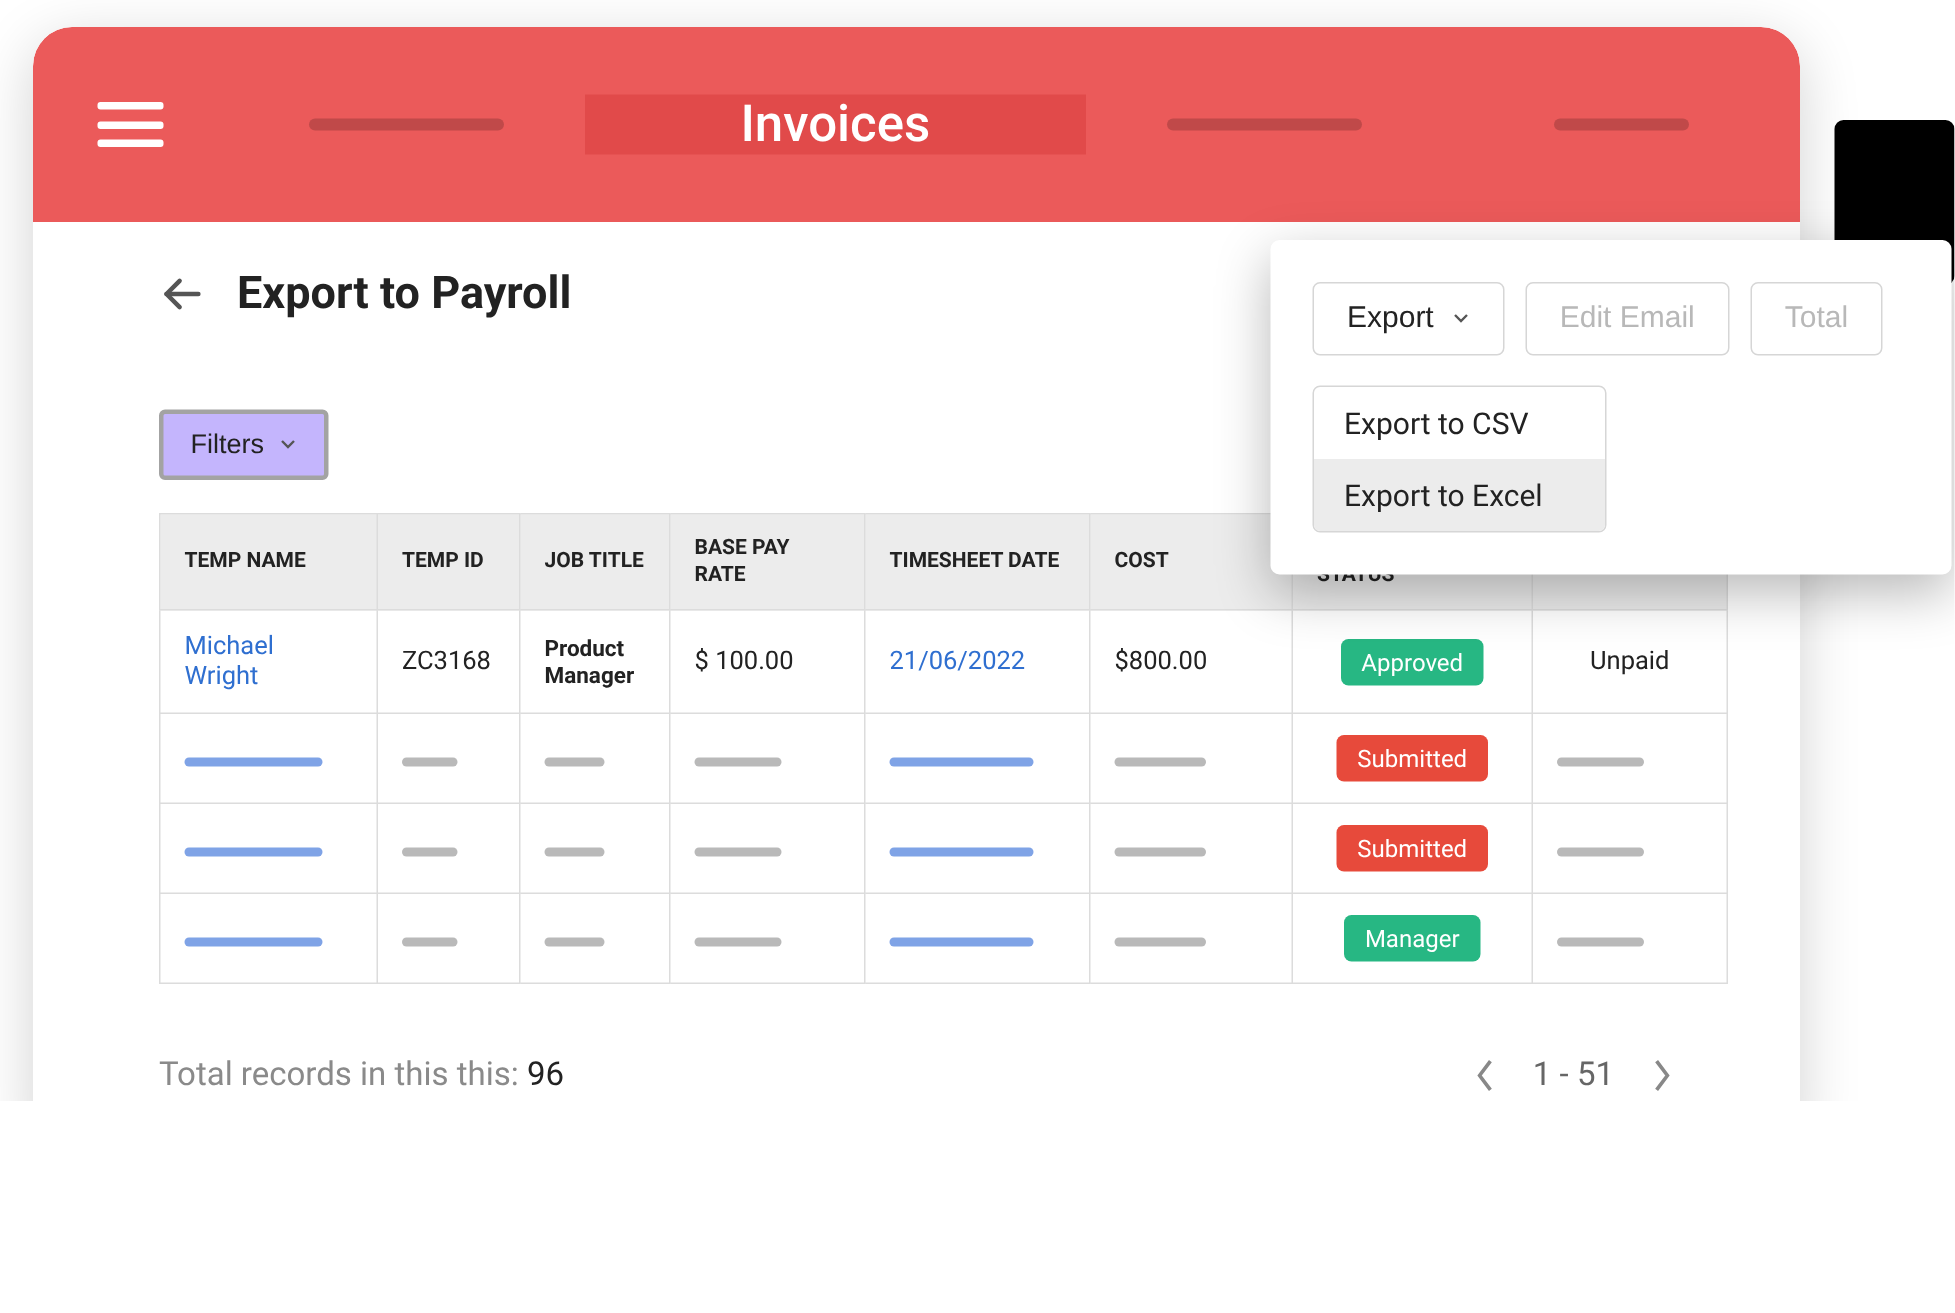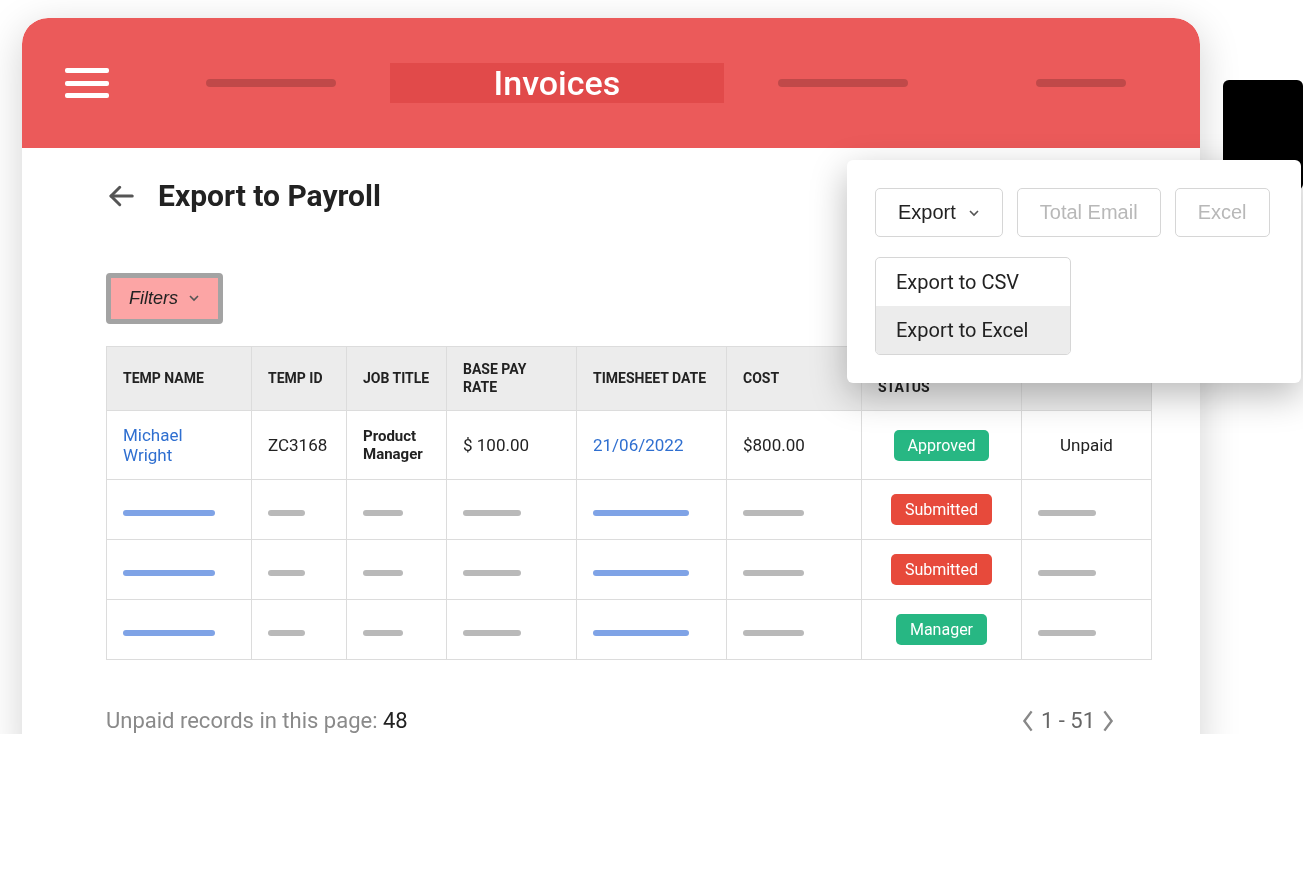--- a/index.html
+++ b/index.html
@@ -32,43 +32,42 @@
     .head-title { color: #fff; font-size: 34px; font-weight: 500; }
     .head-placeholder { width: 130px; height: 8px; background: rgba(0,0,0,0.18); border-radius: 4px; }
     .head-placeholder.short { width: 90px; }
     .content { padding: 30px 84px 36px; }
     .page-title-row { display: flex; align-items: center; gap: 22px; margin-bottom: 60px; }
     .back-arrow { width: 30px; height: 30px; display: flex; align-items: center; justify-content: center; cursor: pointer; }
     .back-arrow svg { width: 30px; height: 30px; }
     .page-title { font-size: 30px; font-weight: 700; color: #222; }
     .filters-btn {
       display: inline-flex; align-items: center; gap: 10px;
-      border: 5px solid #a3a3a3; background: #fca5a5; color: #222;
+      border: 3px solid #a3a3a3; background: #c4b5fd; color: #222;
       font-size: 18px; padding: 10px 18px; border-radius: 4px; cursor: pointer;
       margin-bottom: 22px;
-      font-style: italic;
     }
     .chev { display: inline-block; }
     .chev svg { width: 12px; height: 12px; }
     table { width: 100%; border-collapse: collapse; table-layout: fixed; }
     th, td { border: 1px solid #dcdcdc; padding: 14px 16px; text-align: left; vertical-align: middle; }
     th { background: #ececec; font-size: 14px; font-weight: 700; color: #222; text-transform: uppercase; line-height: 1.25; }
     td { font-size: 17px; color: #222; height: 60px; }
     td.link { color: #2f6fd0; }
     td.center { text-align: center; }
     .skel { display: inline-block; width: 70%; height: 6px; background: #b9b9b9; border-radius: 3px; }
     .skel.blue { background: #7fa3e6; }
     .skel.w60 { width: 60%; }
     .skel.w80 { width: 82%; }
     .badge { display: inline-block; padding: 6px 14px; border-radius: 5px; color: #fff; font-size: 16px; }
     .badge.green { background: #27b783; }
     .badge.red { background: #e74a3b; }
     .footer-row { display: flex; justify-content: space-between; align-items: center; margin-top: 48px; color: #8a8a8a; font-size: 22px; }
     .footer-row .count { color: #222; }
-    .pager { display: flex; align-items: center; gap: 5px; color: #666; font-size: 22px; }
+    .pager { display: flex; align-items: center; gap: 24px; color: #666; font-size: 22px; }
     .pager-btn { cursor: pointer; display: inline-flex; }
     .pager-btn svg { width: 16px; height: 24px; }
 
     .action-panel {
       position: absolute;
       top: 160px; right: 2px;
       width: 454px;
       background: #fff;
       border-radius: 6px;
       box-shadow: 0 12px 36px rgba(0,0,0,0.28);
@@ -208,21 +207,21 @@
               <td><span class="skel blue w80"></span></td>
               <td><span class="skel w60"></span></td>
               <td class="center"><span class="badge green">Manager</span></td>
               <td><span class="skel w60"></span></td>
             </tr>
           </tbody>
       </table>
 
       <div class="footer-row">
         <div>
-          <span>Unpaid records in this page: </span><span class="count">48</span>
+          <span>Total records in this this: </span><span class="count">96</span>
         </div>
         <div class="pager">
           <span class="pager-btn">
             <svg viewBox="0 0 12 20" fill="none" stroke="#888" stroke-width="2">
                 <polyline points="9 2 3 10 9 18"></polyline>
               </svg>
           </span>
           <span>1 - 51</span>
           <span class="pager-btn">
             <svg viewBox="0 0 12 20" fill="none" stroke="#888" stroke-width="2">
@@ -238,24 +237,24 @@
     <div class="action-row">
       <button class="btn">
         <span>Export</span>
         <span class="chev">
           <svg viewBox="0 0 12 12" fill="none" stroke="#555" stroke-width="1.6">
               <polyline points="2 4 6 8 10 4"></polyline>
             </svg>
         </span>
       </button>
       <button class="btn disabled">
-        <span>Total Email</span>
+        <span>Edit Email</span>
       </button>
       <button class="btn disabled">
-        <span>Excel</span>
+        <span>Total</span>
       </button>
     </div>
     <div class="dropdown">
       <div class="dropdown-item">Export to CSV</div>
       <div class="dropdown-item hover">Export to Excel</div>
     </div>
   </div>
 </div>
 
 </body></html>

